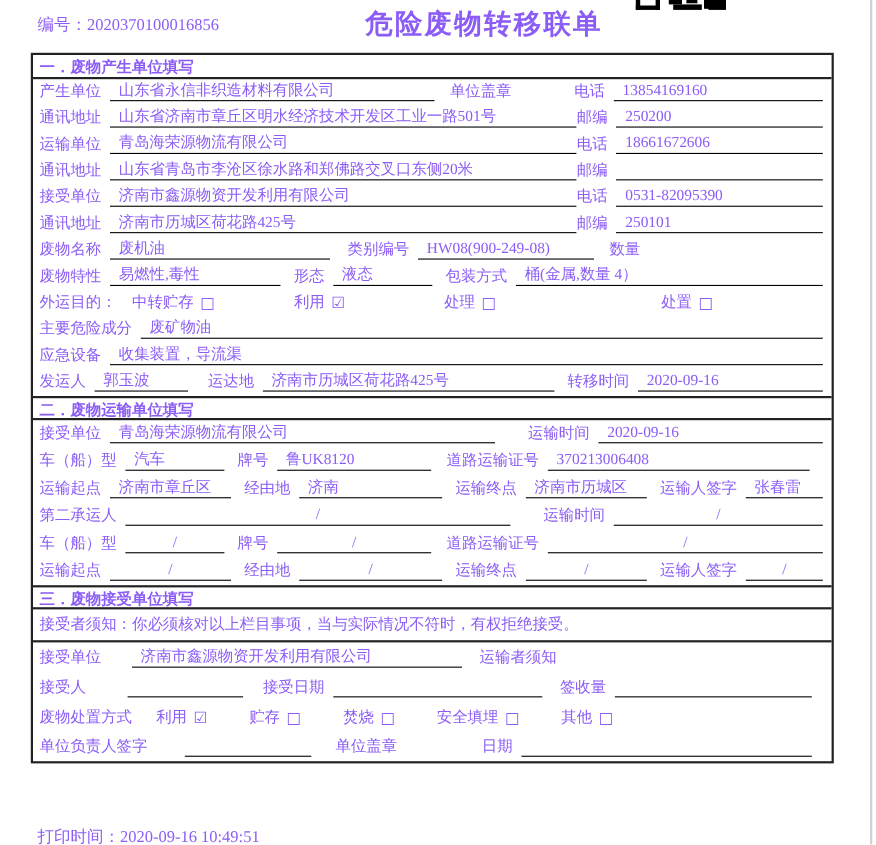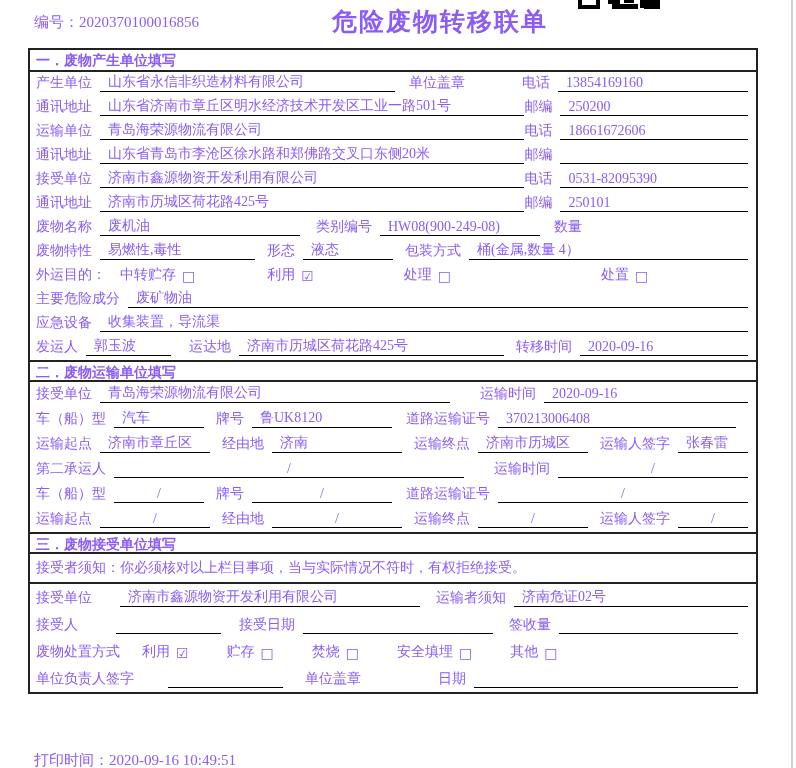--- a/index.html
+++ b/index.html
@@ -199,21 +199,20 @@
       <span class="u uf c">/</span>
     </div>
 
     <div class="sec bt">三．废物接受单位填写</div>
     <div class="notice">接受者须知：你必须核对以上栏目事项，当与实际情况不符时，有权拒绝接受。</div>
 
     <div class="row r27">
       <span class="lb">接受单位</span>
       <span class="u" style="width:300px;margin-left:20px">济南市鑫源物资开发利用有限公司</span>
       <span class="lb" style="margin-left:16px">运输者须知</span>
-      <span class="u uf">济南危证02号</span>
     </div>
 
     <div class="row r27">
       <span class="lb">接受人</span>
       <span class="u" style="width:105px;margin-left:30px"></span>
       <span class="lb" style="margin-left:18px">接受日期</span>
       <span class="u" style="width:190px"></span>
       <span class="lb" style="margin-left:16px">签收量</span>
       <span class="u uf" style="margin-right:10px"></span>
     </div>

